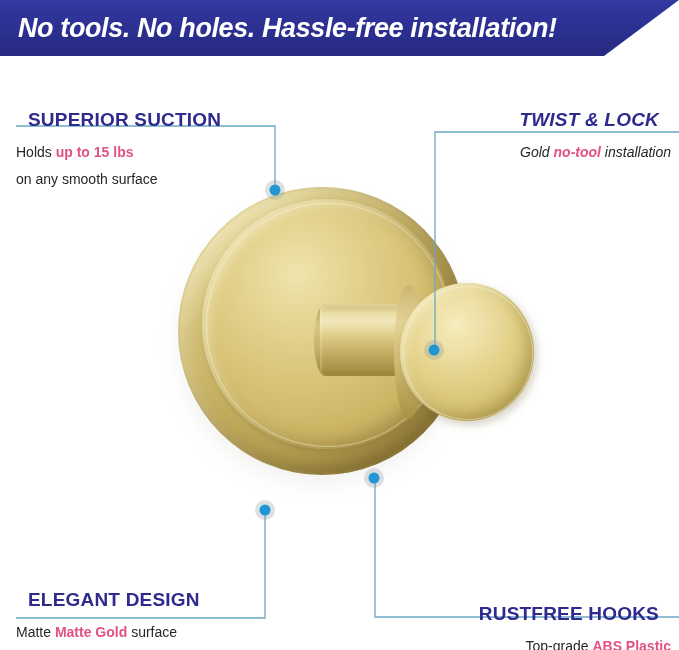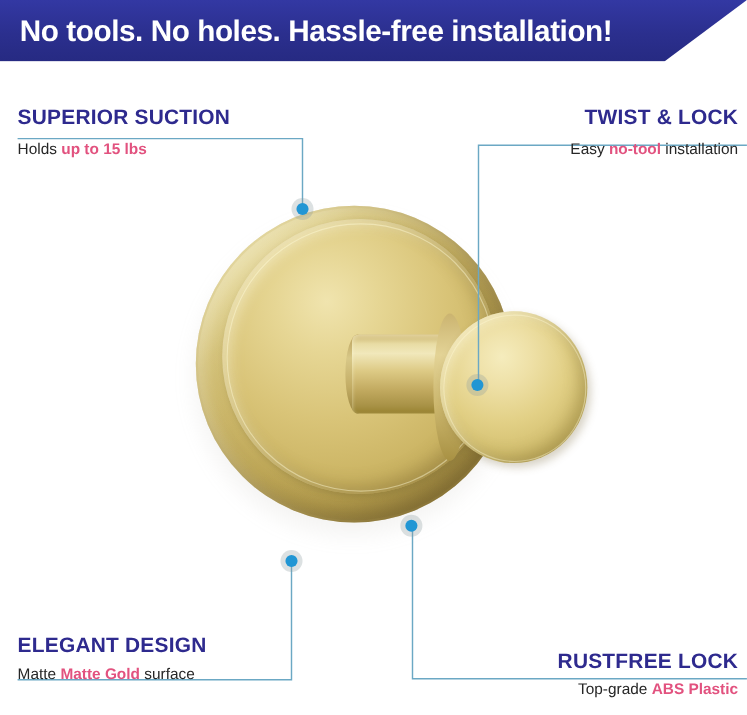--- a/index.html
+++ b/index.html
@@ -34,20 +34,21 @@
     left: 18px;
     top: 6px;
     width: 600px;
     height: 44px;
     line-height: 44px;
     color: #ffffff;
     font-size: 27px;
     font-weight: bold;
     letter-spacing: -0.4px;
     white-space: nowrap;
+    font-style: italic;
   }
 
   
   .product {
     position: absolute;
     left: 150px;
     top: 165px;
     width: 420px;
     height: 370px;
   }
@@ -175,41 +176,41 @@
     width: 679px;
     height: 650px;
     pointer-events: none;
   }
 
   
   .callout {
     position: absolute;
   }
   .callout h3 {
-    margin: 0;
+    margin: 12px;
     font-size: 19px;
     font-weight: bold;
     color: #2e2a8e;
     letter-spacing: 0.2px;
     white-space: nowrap;
   }
   .callout p {
     margin: 0;
     font-size: 14px;
     color: #262626;
     white-space: nowrap;
     line-height: 1.42;
   }
   .callout .hl {
     color: #e2527f;
     font-weight: bold;
   }
   .c-tl { left: 16px;  top: 97px;  text-align: left; }
   .c-tl p { margin-top: 7px; }
-  .c-tr { right: 8px;  top: 97px;  text-align: right; }
+  .c-tr { right: 8px;  top: 97px;  text-align: right; font-style: italic; }
   .c-tr p { margin-top: 7px; }
   .c-bl { left: 16px;  top: 577px; text-align: left; }
   .c-bl p { margin-top: 4px; }
   .c-br { right: 8px;  top: 591px; text-align: right; }
   .c-br p { margin-top: 4px; }
 </style>
 </head>
 <body>
 
 <div id="page">
@@ -258,30 +259,31 @@
       <g>
         <circle cx="374" cy="478" r="10" fill="#8c9aa0" opacity="0.30"></circle>
         <circle cx="374" cy="478" r="5.5" fill="#2196d4"></circle>
       </g>
     </g>
   </svg>
 
   <div class="callout c-tl">
     <h3>SUPERIOR SUCTION</h3>
     <p><span>Holds </span><span class="hl">up to 15 lbs</span><span></span></p>
+    <p><span>on any smooth surface</span></p>
   </div>
 
   <div class="callout c-tr">
     <h3>TWIST &amp; LOCK</h3>
-    <p><span>Easy </span><span class="hl">no-tool</span><span> installation</span></p>
+    <p><span>Gold </span><span class="hl">no-tool</span><span> installation</span></p>
   </div>
 
   <div class="callout c-bl">
     <h3>ELEGANT DESIGN</h3>
     <p><span>Matte </span><span class="hl">Matte Gold</span><span> surface</span></p>
   </div>
 
   <div class="callout c-br">
-    <h3>RUSTFREE LOCK</h3>
+    <h3>RUSTFREE HOOKS</h3>
     <p><span>Top-grade </span><span class="hl">ABS Plastic</span><span></span></p>
   </div>
 
 </div>
 
 </body></html>

